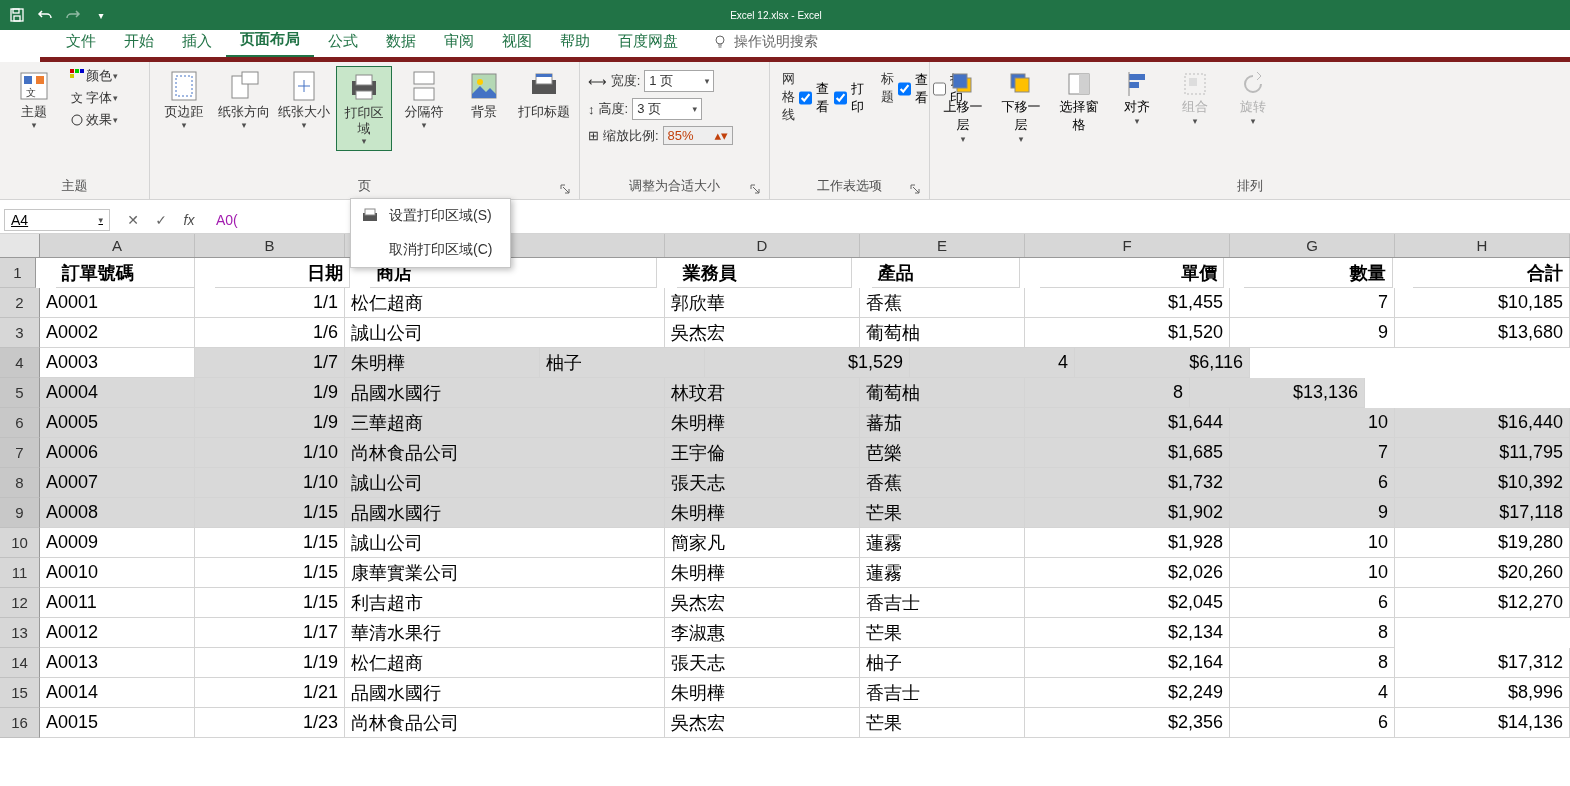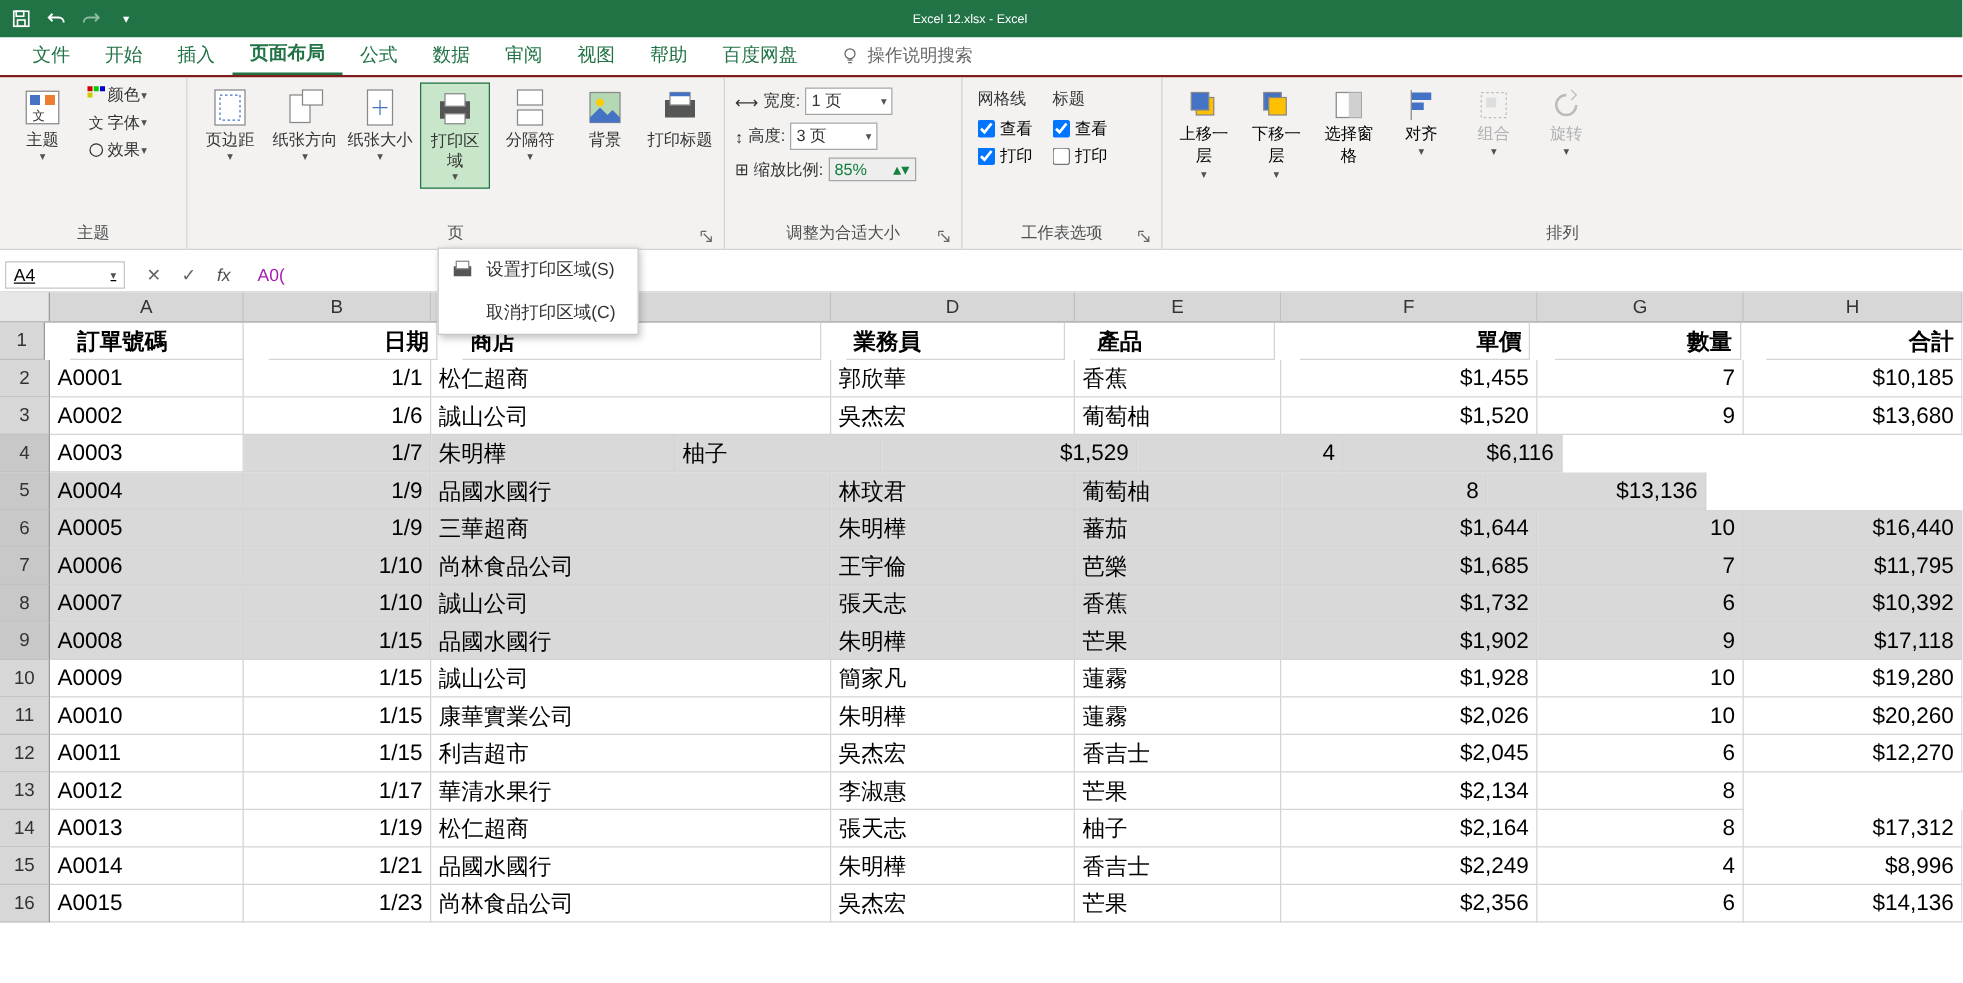--- a/index.html
+++ b/index.html
@@ -6,21 +6,21 @@
 body { background:#fff; width:1570px; height:786px; overflow:hidden; font-size:14px; }
 
 
 .titlebar { background:#217346; color:#fff; height:30px; display:flex; align-items:center; padding:0 8px; }
 .qat { display:flex; gap:10px; align-items:center; }
 .qat-btn { width:18px; height:18px; display:flex; align-items:center; justify-content:center; cursor:pointer; color:#fff; }
 .qat-btn svg { width:16px; height:16px; }
 .title-text { flex:1; text-align:center; font-size:10px; }
 
 
-.tabs { background:#fff; border-bottom:2px solid #7f1d1d; height:32px; display:flex; align-items:flex-end; padding-left:12px; }
+.tabs { background:#fff; border-bottom:5px solid #7f1d1d; height:32px; display:flex; align-items:flex-end; padding-left:12px;margin-left:40px; }
 .tab { padding:6px 14px 6px; font-size:15px; color:#217346; cursor:pointer; }
 .tab.active { font-weight:bold; border-bottom:2px solid #217346; }
 .tell-me { display:flex; align-items:center; gap:6px; margin-left:20px; color:#666; font-size:14px; padding-bottom:6px; }
 .bulb { width:16px; height:16px; }
 
 
 .ribbon { background:#f3f2f1; border-bottom:1px solid #d4d4d4; height:138px; display:flex; position:relative; }
 .group { border-right:1px solid #d4d4d4; padding:4px 6px 2px; display:flex; flex-direction:column; }
 .group-content { flex:1; display:flex; align-items:flex-start; gap:4px; }
 .group-label { text-align:center; font-size:13px; color:#505050; padding:2px 0; position:relative; }
@@ -28,38 +28,38 @@
 .big-btn { display:flex; flex-direction:column; align-items:center; justify-content:flex-start; width:56px; padding:4px 2px; cursor:pointer; }
 .big-btn.active { background:#c8e6c9; border:1px solid #217346; }
 .big-btn .ico { width:32px; height:32px; display:flex; align-items:center; justify-content:center; }
 .big-btn .lbl { font-size:13px; text-align:center; line-height:1.2; margin-top:2px; color:#333; }
 .small-stack { display:flex; flex-direction:column; gap:2px; }
 .small-row { display:flex; align-items:center; gap:1px; font-size:13px; color:#333; padding:1px 3px; cursor:pointer; }
 .small-row .sico { width:16px; height:16px; display:flex; align-items:center; justify-content:center; }
 .dd-arrow { font-size:9px; color:#505050; }
 .scale-group .row2 { display:flex; align-items:center; gap:4px; font-size:13px; color:#333; padding:2px; }
 .scale-group .sel { border:1px solid #a6a6a6; background:#fff; padding:1px 4px; width:70px; font-size:13px; display:flex; justify-content:space-between; align-items:center; }
-.scale-group .sel.disabled { background:#eee; color:#15803d; }
-.chk-col { display:flex; flex-direction:column; gap:4px; padding:4px 6px; font-size:13px; }
+.scale-group .sel.disabled { background:#eee; color:#c2410c; }
+.chk-col { display:flex; flex-direction:row; gap:4px; padding:4px 6px; font-size:13px; }
 .chk-col .hdr { font-size:13px; color:#333; padding-bottom:2px; }
 .chk { display:flex; align-items:center; gap:4px; }
 .chk input { width:14px; height:14px; }
 .arrange-btn { display:flex; flex-direction:column; align-items:center; padding:4px; cursor:pointer; width:54px; }
 .arrange-btn .ico { width:28px; height:28px; }
 .arrange-btn .lbl { font-size:13px; text-align:center; }
 .arrange-btn.disabled { color:#b0b0b0; }
 
 
 .dropdown-menu { position:absolute; top:136px; left:350px; background:#fff; border:1px solid #c6c6c6; box-shadow:2px 2px 6px rgba(0,0,0,.25); z-index:100; }
 .dropdown-menu .item { display:flex; align-items:center; gap:10px; padding:8px 18px 8px 10px; font-size:14px; color:#333; cursor:pointer; }
 .dropdown-menu .item .mico { width:18px; height:18px; }
 
 
 .formulabar { height:28px; display:flex; align-items:center; border-bottom:1px solid #d4d4d4; background:#fff; margin-top:6px; }
-.name-box { width:96px; border:1px solid #c6c6c6; padding:2px 6px; margin:2px 4px; font-size:14px; display:flex; justify-content:space-between; align-items:center;text-decoration:underline; }
+.name-box { width:106px; border:1px solid #c6c6c6; padding:2px 6px; margin:2px 4px; font-size:14px; display:flex; justify-content:space-between; align-items:center;text-decoration:underline; }
 .fb-btns { display:flex; gap:10px; padding:0 10px; color:#666; }
 .fb-btn { width:18px; height:18px; cursor:pointer; display:flex; align-items:center; justify-content:center; }
 .fx { font-style:italic; font-size:14px; color:#505050; }
 .formula-input { flex:1; padding:2px 8px; font-size:14px; color:#a21caf; }
 
 
 .grid-wrap { position:relative; }
 .col-headers { display:flex; height:24px; background:#e6e6e6; border-bottom:1px solid #999; }
 .corner { width:40px; border-right:1px solid #999; background:#e6e6e6; }
 .ch { border-right:1px solid #c0c0c0; text-align:center; font-size:15px; color:#333; display:flex; align-items:center; justify-content:center; background:#d7d7d7; }

